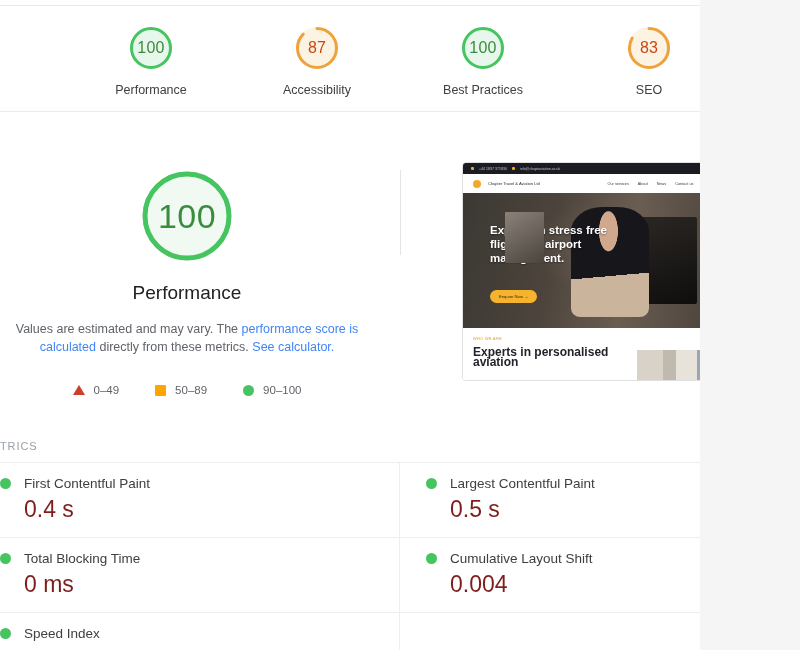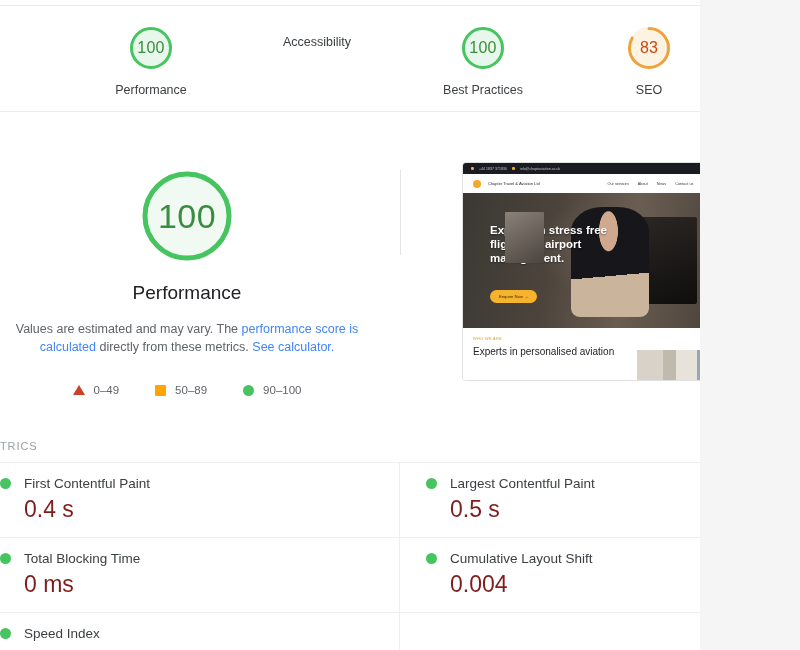--- a/index.html
+++ b/index.html
@@ -224,21 +224,21 @@
     text-shadow: 0 1px 2px rgba(0,0,0,.45);
   }
   .hero-btn {
     position: absolute; left: 9%; top: 72%;
     background: #f5b32e; color: #3a2c05;
     font-size: 4.2px; padding: 4px 9px; border-radius: 7px;
   }
 
   .shot-lower { background: #fff; height: 54px; position: relative; padding: 9px 10px 0 10px; }
   .eyebrow { font-size: 3.8px; color: #e29a1c; letter-spacing: .4px; margin-bottom: 6px; }
-  .lower-head { font-size: 10px; font-weight: normal; color: #23232b; line-height: 10px; width: 60%; }
+  .lower-head { font-size: 12px; font-weight: bold; color: #23232b; line-height: 10px; width: 60%; }
   .lower-img {
     position: absolute; right: 10px; top: 22px; width: 116px; height: 34px;
     background:
       linear-gradient(90deg,#d8d2c8 0 22%, #bfb9ae 22% 34%, #e7e3da 34% 52%, #9aa6b4 52% 62%,
                       #cfd8e2 62% 76%, #8fa0b2 76% 88%, #dde4ec 88% 100%);
   }
   .lower-img::after {
     content:""; position:absolute; left:56%; top:8%; width:2px; height:84%;
     background:#e0a52a; transform: rotate(14deg);
   }
@@ -286,20 +286,27 @@
           <svg viewBox="0 0 48 48">
             <circle cx="24" cy="24" r="19.5" fill="#e8f7ec" stroke="#e8f7ec" stroke-width="3"></circle>
             <circle id="arc0" cx="24" cy="24" r="19.5" fill="none" stroke="#46c45f" stroke-width="3" stroke-linecap="round" stroke-dasharray="122.52" stroke-dashoffset="0.00"></circle>
           </svg>
           <div class="gauge-num" id="num0" style="color: rgb(58, 140, 62);">100</div>
         </div>
         <div class="gauge-label">Performance</div>
       </div>
 
       <div class="gauge">
+        <div class="gauge-ring">
+          <svg viewBox="0 0 48 48">
+            <circle cx="24" cy="24" r="19.5" fill="#fdf3e3" stroke="#fdf3e3" stroke-width="3"></circle>
+            <circle id="arc1" cx="24" cy="24" r="19.5" fill="none" stroke="#eea23b" stroke-width="3" stroke-linecap="round" stroke-dasharray="122.52" stroke-dashoffset="15.93"></circle>
+          </svg>
+          <div class="gauge-num" id="num1" style="color: rgb(199, 73, 15);">87</div>
+        </div>
         <div class="gauge-label">Accessibility</div>
       </div>
 
       <div class="gauge">
         <div class="gauge-ring">
           <svg viewBox="0 0 48 48">
             <circle cx="24" cy="24" r="19.5" fill="#e8f7ec" stroke="#e8f7ec" stroke-width="3"></circle>
             <circle id="arc2" cx="24" cy="24" r="19.5" fill="none" stroke="#46c45f" stroke-width="3" stroke-linecap="round" stroke-dasharray="122.52" stroke-dashoffset="0.00"></circle>
           </svg>
           <div class="gauge-num" id="num2" style="color: rgb(58, 140, 62);">100</div>

